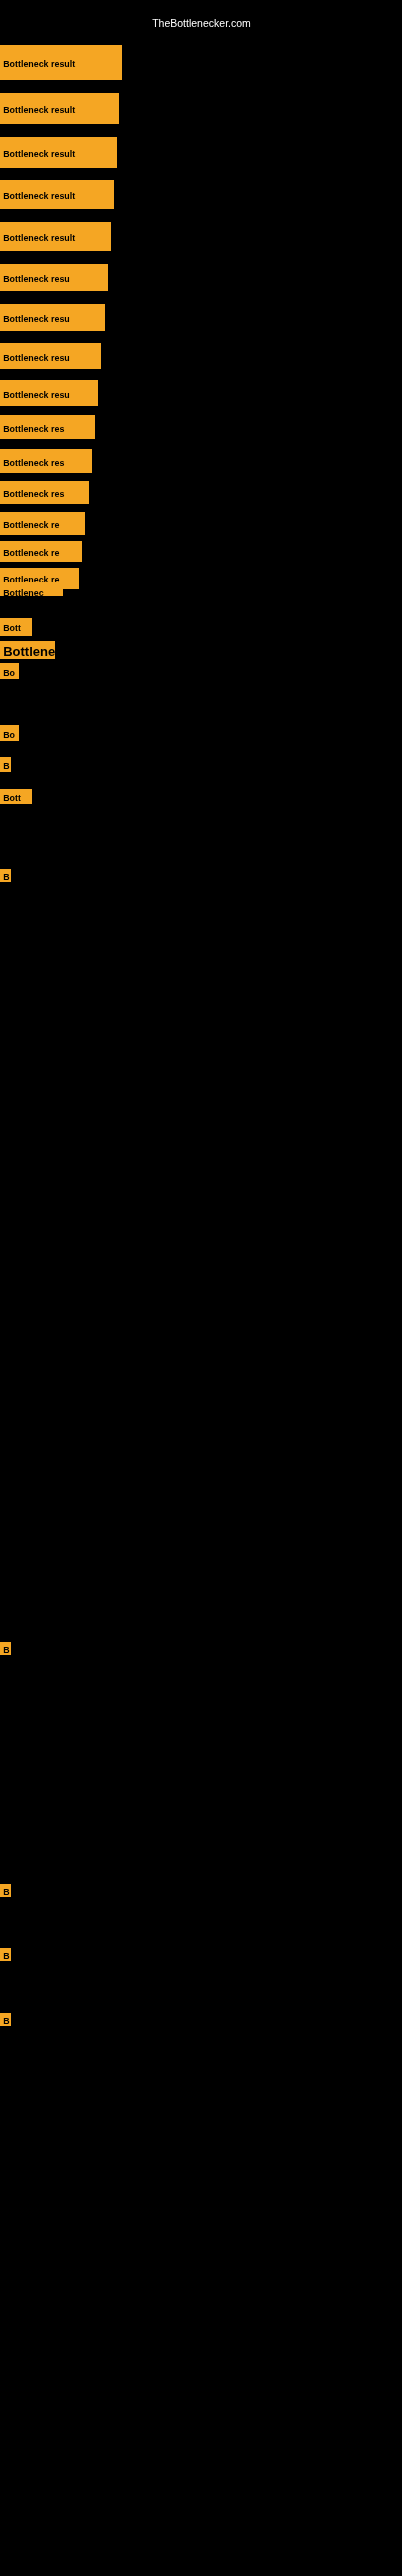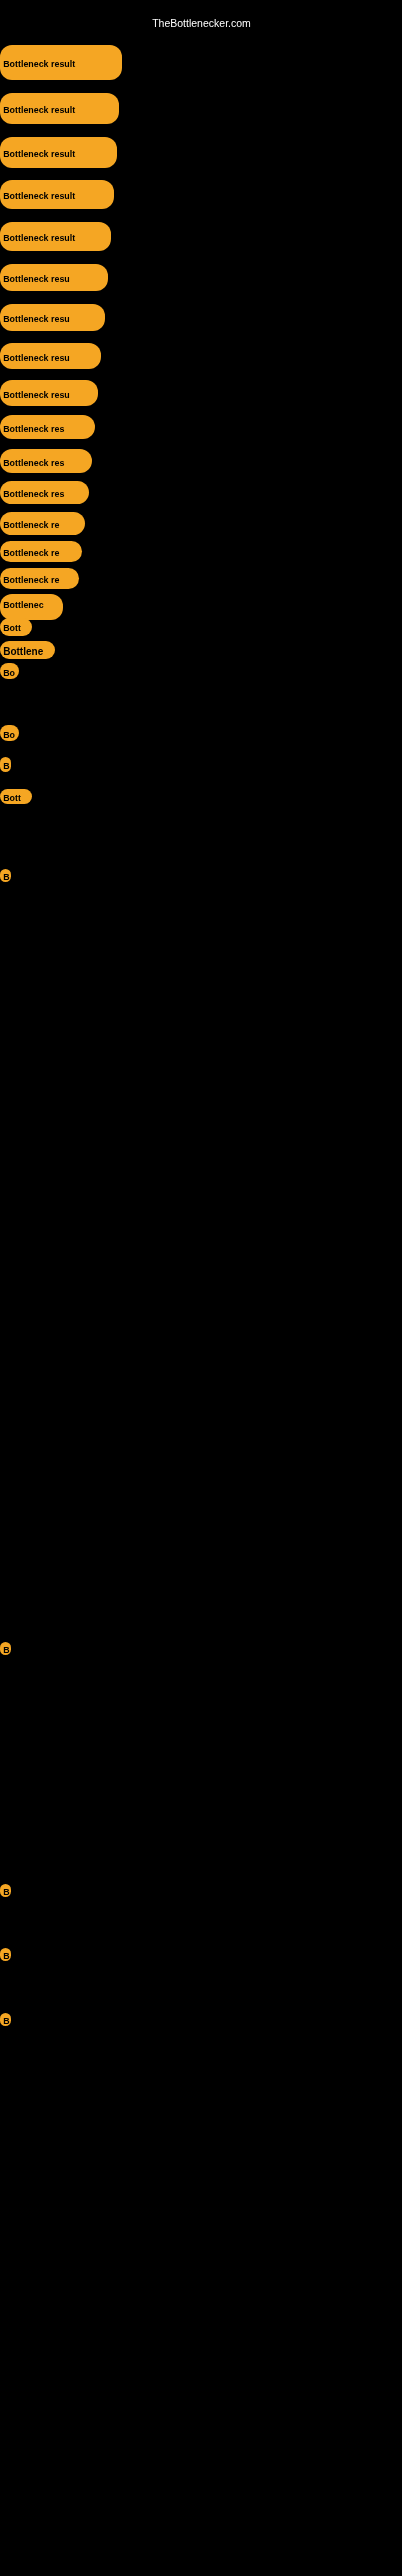--- a/index.html
+++ b/index.html
@@ -31,21 +31,20 @@
     .bottleneck-label {
       position: absolute;
       left: 0;
       background-color: #f5a623;
       color: #000000;
       font-size: 8.9px;
       font-weight: bold;
       padding: 1.6px 3.2px;
       white-space: nowrap;
       overflow: hidden;
-      border-radius: 12px;
     }
   </style>
 </head>
 <body>
 
 <div class="site-title">TheBottlenecker.com</div>
 
 <div id="labels-container">
     <div class="bottleneck-label" style="top: 45px; width: 122px; height: 35px; line-height: 35px; font-size: 8.9px;">Bottleneck result</div>
     <div class="bottleneck-label" style="top: 93px; width: 119px; height: 31px; line-height: 31px; font-size: 8.9px;">Bottleneck result</div>
@@ -55,23 +54,23 @@
     <div class="bottleneck-label" style="top: 264px; width: 108px; height: 27px; line-height: 27px; font-size: 8.9px;">Bottleneck resu</div>
     <div class="bottleneck-label" style="top: 304px; width: 105px; height: 27px; line-height: 27px; font-size: 8.9px;">Bottleneck resu</div>
     <div class="bottleneck-label" style="top: 343px; width: 101px; height: 26px; line-height: 26px; font-size: 8.9px;">Bottleneck resu</div>
     <div class="bottleneck-label" style="top: 380px; width: 98px; height: 26px; line-height: 26px; font-size: 8.9px;">Bottleneck resu</div>
     <div class="bottleneck-label" style="top: 415px; width: 95px; height: 24px; line-height: 24px; font-size: 8.9px;">Bottleneck res</div>
     <div class="bottleneck-label" style="top: 449px; width: 92px; height: 24px; line-height: 24px; font-size: 8.9px;">Bottleneck res</div>
     <div class="bottleneck-label" style="top: 481px; width: 89px; height: 22.5px; line-height: 22.5px; font-size: 8.9px;">Bottleneck res</div>
     <div class="bottleneck-label" style="top: 512px; width: 85px; height: 22.5px; line-height: 22.5px; font-size: 8.9px;">Bottleneck re</div>
     <div class="bottleneck-label" style="top: 541px; width: 82px; height: 21px; line-height: 21px; font-size: 8.9px;">Bottleneck re</div>
     <div class="bottleneck-label" style="top: 568px; width: 79px; height: 21px; line-height: 21px; font-size: 8.9px;">Bottleneck re</div>
-    <div class="bottleneck-label" style="top: 594px; width: 63px; height: 26px; line-height: 19.3px; font-size: 8.9px;">Bottlenec</div>
+    <div class="bottleneck-label" style="top: 582px; width: 63px; height: 14px; line-height: 19.3px; font-size: 8.9px;">Bottlenec</div>
     <div class="bottleneck-label" style="top: 618px; width: 32px; height: 17.7px; line-height: 17.7px; font-size: 8.9px;">Bott</div>
-    <div class="bottleneck-label" style="top: 641px; width: 55px; height: 17.7px; line-height: 17.7px; font-size: 10px;">Bottlene</div>
+    <div class="bottleneck-label" style="top: 641px; width: 55px; height: 17.7px; line-height: 17.7px; font-size: 13px;">Bottlene</div>
     <div class="bottleneck-label" style="top: 663px; width: 19.3px; height: 16px; line-height: 16px; font-size: 8.9px;">Bo</div>
     <div class="bottleneck-label" style="top: 725px; width: 19.3px; height: 16px; line-height: 16px; font-size: 8.9px;">Bo</div>
     <div class="bottleneck-label" style="top: 757px; width: 11.3px; height: 14.5px; line-height: 14.5px; font-size: 8.9px;">B</div>
     <div class="bottleneck-label" style="top: 789px; width: 32px; height: 14.5px; line-height: 14.5px; font-size: 8.9px;">Bott</div>
     <div class="bottleneck-label" style="top: 869px; width: 11.3px; height: 13px; line-height: 13px; font-size: 8.9px;">B</div>
     <div class="bottleneck-label" style="top: 1642px; width: 11.3px; height: 13px; line-height: 13px; font-size: 8.9px;">B</div>
     <div class="bottleneck-label" style="top: 1884px; width: 11.3px; height: 13px; line-height: 13px; font-size: 8.9px;">B</div>
     <div class="bottleneck-label" style="top: 1948px; width: 11.3px; height: 13px; line-height: 13px; font-size: 8.9px;">B</div>
     <div class="bottleneck-label" style="top: 2013px; width: 11.3px; height: 13px; line-height: 13px; font-size: 8.9px;">B</div>
   </div>

